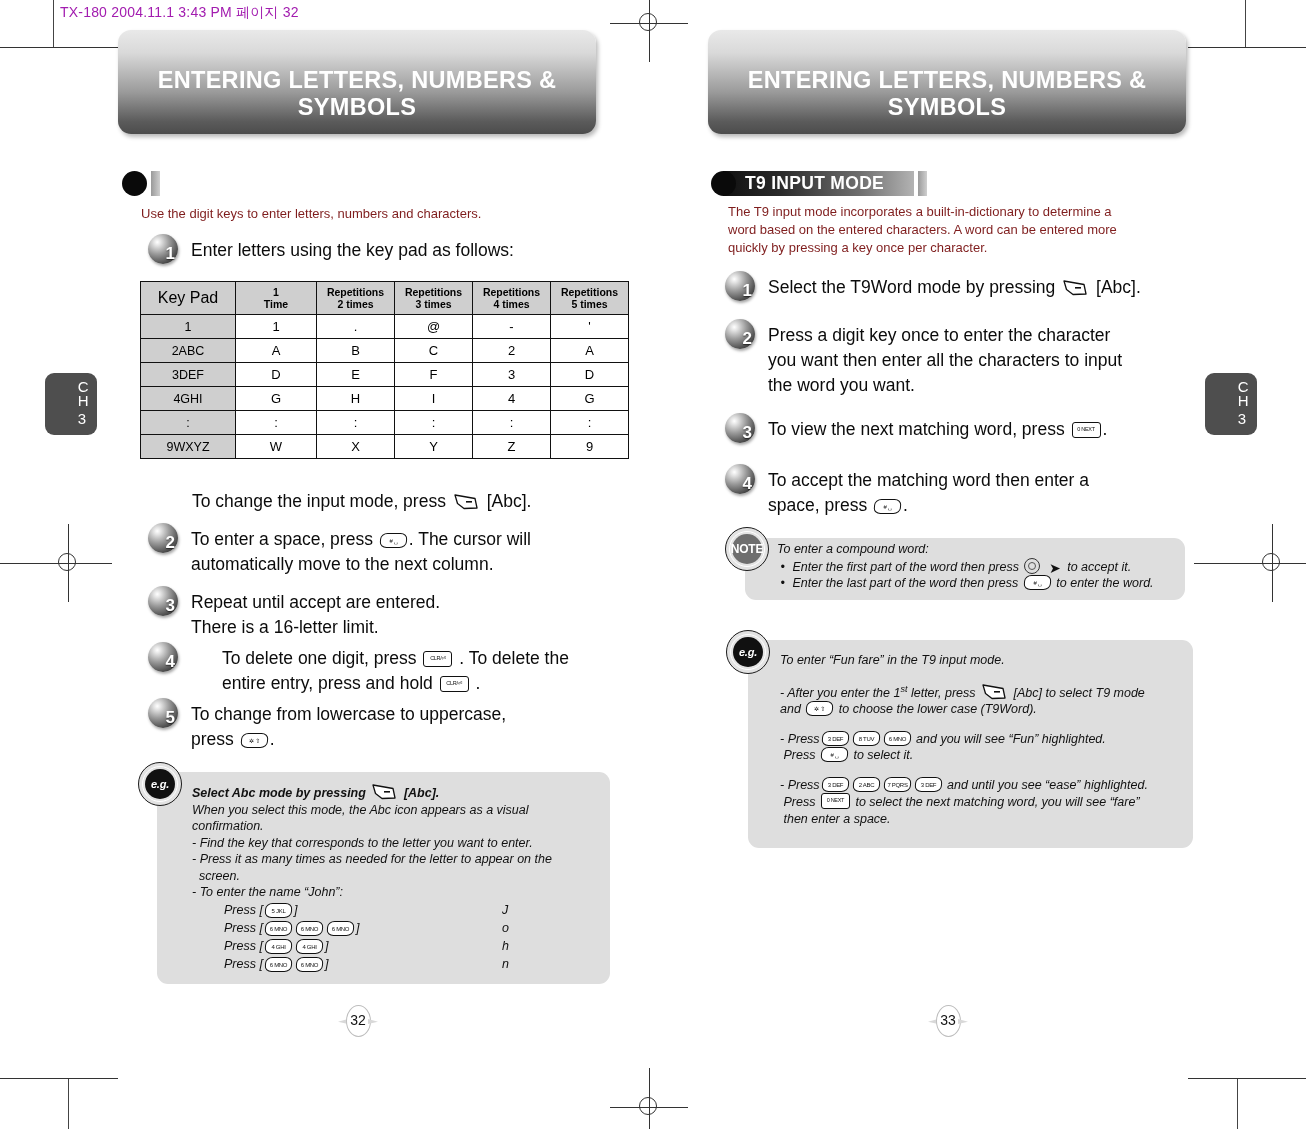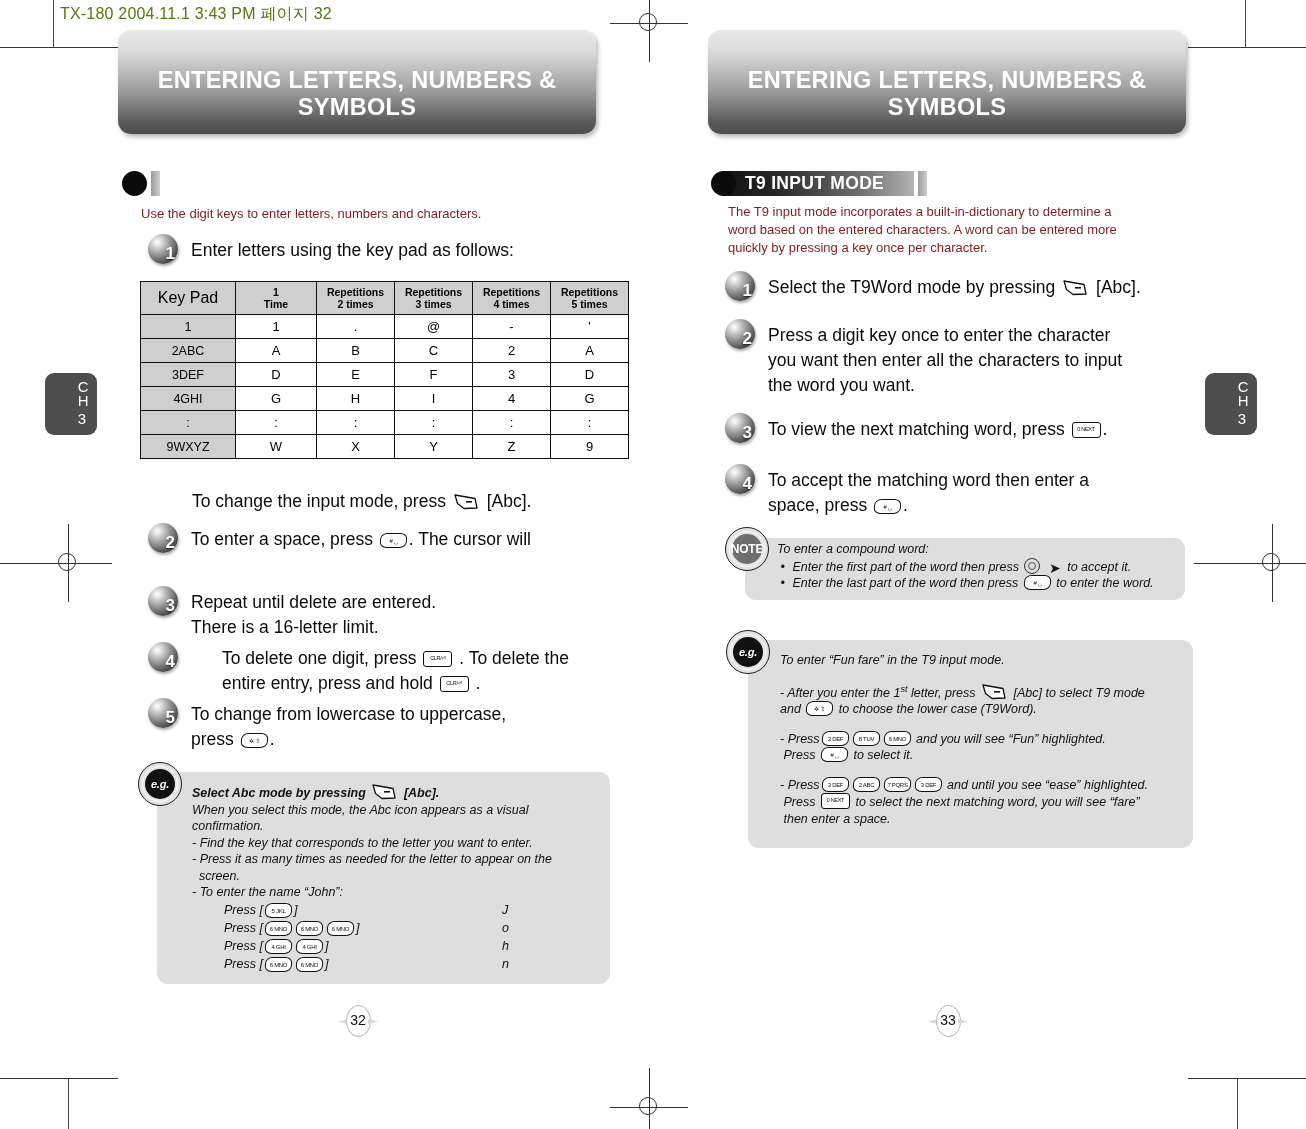--- a/index.html
+++ b/index.html
@@ -13,21 +13,21 @@
   .reg .hl{position:absolute;left:-22px;top:16.5px;width:78px;height:1.1px;background:#333;}
   .reg .vl{position:absolute;top:-22px;left:16.5px;width:1.1px;height:78px;background:#333;}
 
   .topline{position:absolute;background:#333;height:1.2px;}
 
   
   .page{position:absolute;top:0;}
   .page-left{left:0;width:653px;height:1129px;}
   .page-right{left:653px;width:653px;height:1129px;}
 
-  .filestamp{position:absolute;left:60px;top:4px;font-size:16px;letter-spacing:.2px;color:#4d7c0f;white-space:nowrap;}
+  .filestamp{position:absolute;left:60px;top:4px;font-size:14px;letter-spacing:.2px;color:#a21caf;white-space:nowrap;}
 
   
   .banner{position:absolute;height:104px;border-radius:13px;
      background:linear-gradient(to bottom,#e9e9e9 0%,#d9d9d9 22%,#9a9a9a 60%,#5b5b5b 88%,#4c4c4c 100%);
      box-shadow:2px 3px 4px rgba(0,0,0,.28);}
   .banner span{position:absolute;left:0;right:0;bottom:13px;text-align:center;
      color:#fff;font-weight:bold;font-size:23.5px;letter-spacing:.3px;}
 
   
   .secbar{position:absolute;height:27px;display:flex;align-items:center;}
@@ -251,29 +251,30 @@
     <span>[Abc].</span>
   </div>
 
   <div class="step" style="left:148px;top:527px;">
     <div class="ball">
         <b>2</b>
       </div>
     <div class="txt" style="width:400px;">
       <span>To enter a space, press</span>
       <span class="key"><i>#  ␣</i></span><span>. The cursor will</span><br>
+      <span>automatically move to the next column.</span>
     </div>
   </div>
 
   <div class="step" style="left:148px;top:590px;">
     <div class="ball">
         <b>3</b>
       </div>
     <div class="txt" style="width:400px;">
-      <span>Repeat until delete are entered.</span><br>
+      <span>Repeat until accept are entered.</span><br>
       <span>There is a 16-letter limit.</span>
     </div>
   </div>
 
   <div class="step" style="left:148px;top:646px;">
     <div class="ball">
         <b>4</b>
       </div>
     <div class="txt" style="width:415px;margin-left:44px;">
       <span>To delete one digit, press</span>

